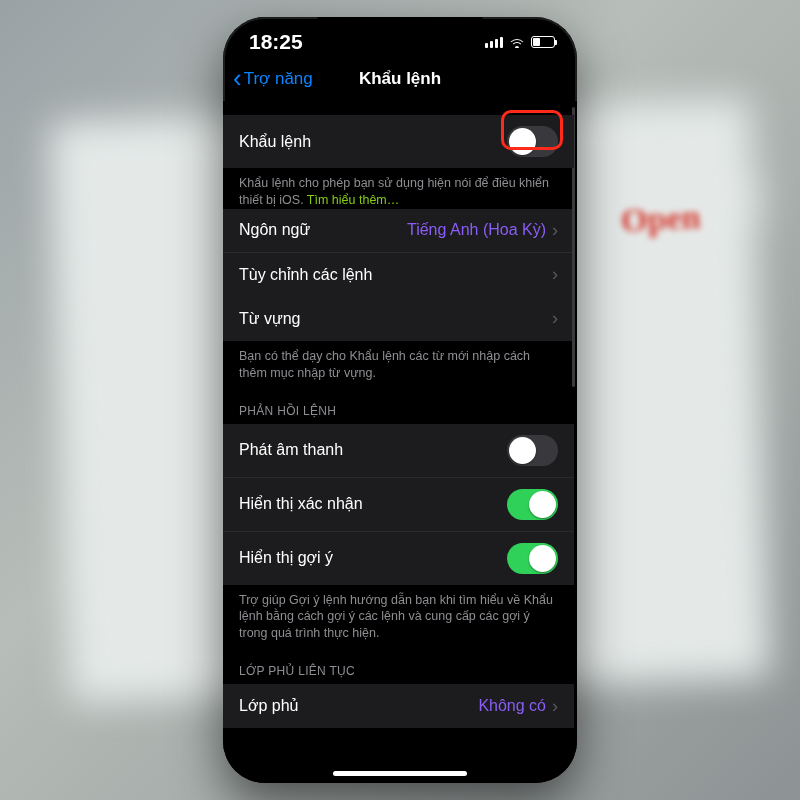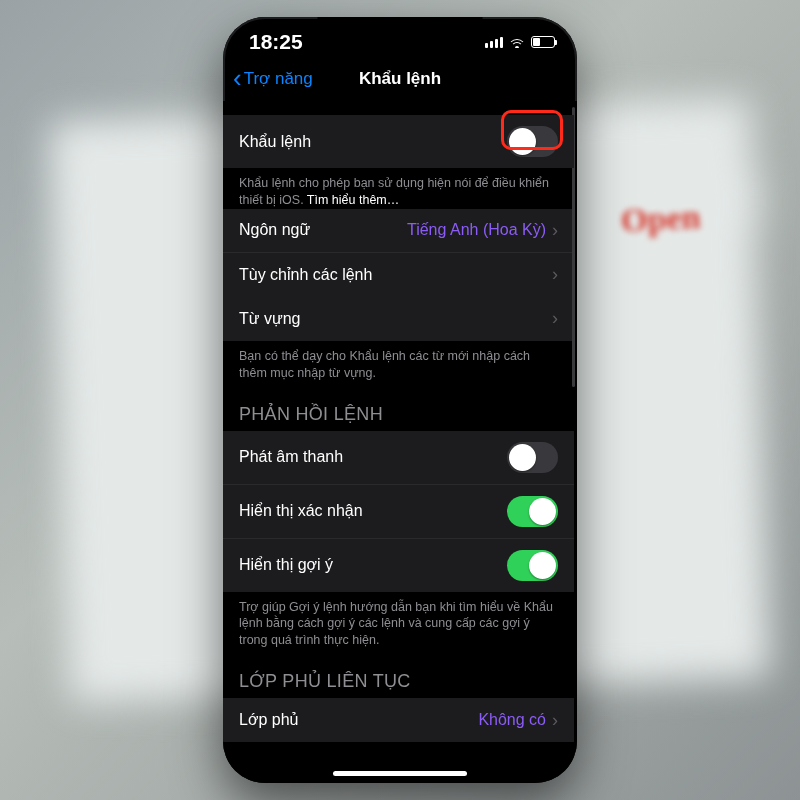--- a/index.html
+++ b/index.html
@@ -86,23 +86,23 @@
     display:flex; align-items:center; justify-content:space-between;
     border-bottom:0.5px solid #2a2a2c;
   }
   .row:last-child { border-bottom:none; }
   .row .label { color:#fff; }
   .row .value { color:#8b5cf6; margin-left:auto; padding-right:6px; }
   .row .chevr { color:#5a5a5e; font-size:18px; }
   .footer-text {
     color:#8e8e93; font-size:12.5px; line-height:1.35; padding:7px 16px 0;
   }
-  .footer-text .link { color:#ffffff;text-align:right; }
+  .footer-text .link { color:#84cc16;text-align:right; }
   .header-text {
-    color:#8e8e93; font-size:18px; padding:22px 16px 6px; text-transform:uppercase; letter-spacing:.3px;
+    color:#8e8e93; font-size:12px; padding:22px 16px 6px; text-transform:uppercase; letter-spacing:.3px;
   }
 
   .toggle {
     width:51px; height:31px; border-radius:16px; background:#39393d; position:relative; cursor:pointer; flex-shrink:0;
   }
   .toggle .knob {
     position:absolute; top:2px; left:2px; width:27px; height:27px; background:#fff; border-radius:50%;
     box-shadow:0 1px 2px rgba(0,0,0,.4); transition:.2s;
   }
   .toggle.on { background:#30d158; }

